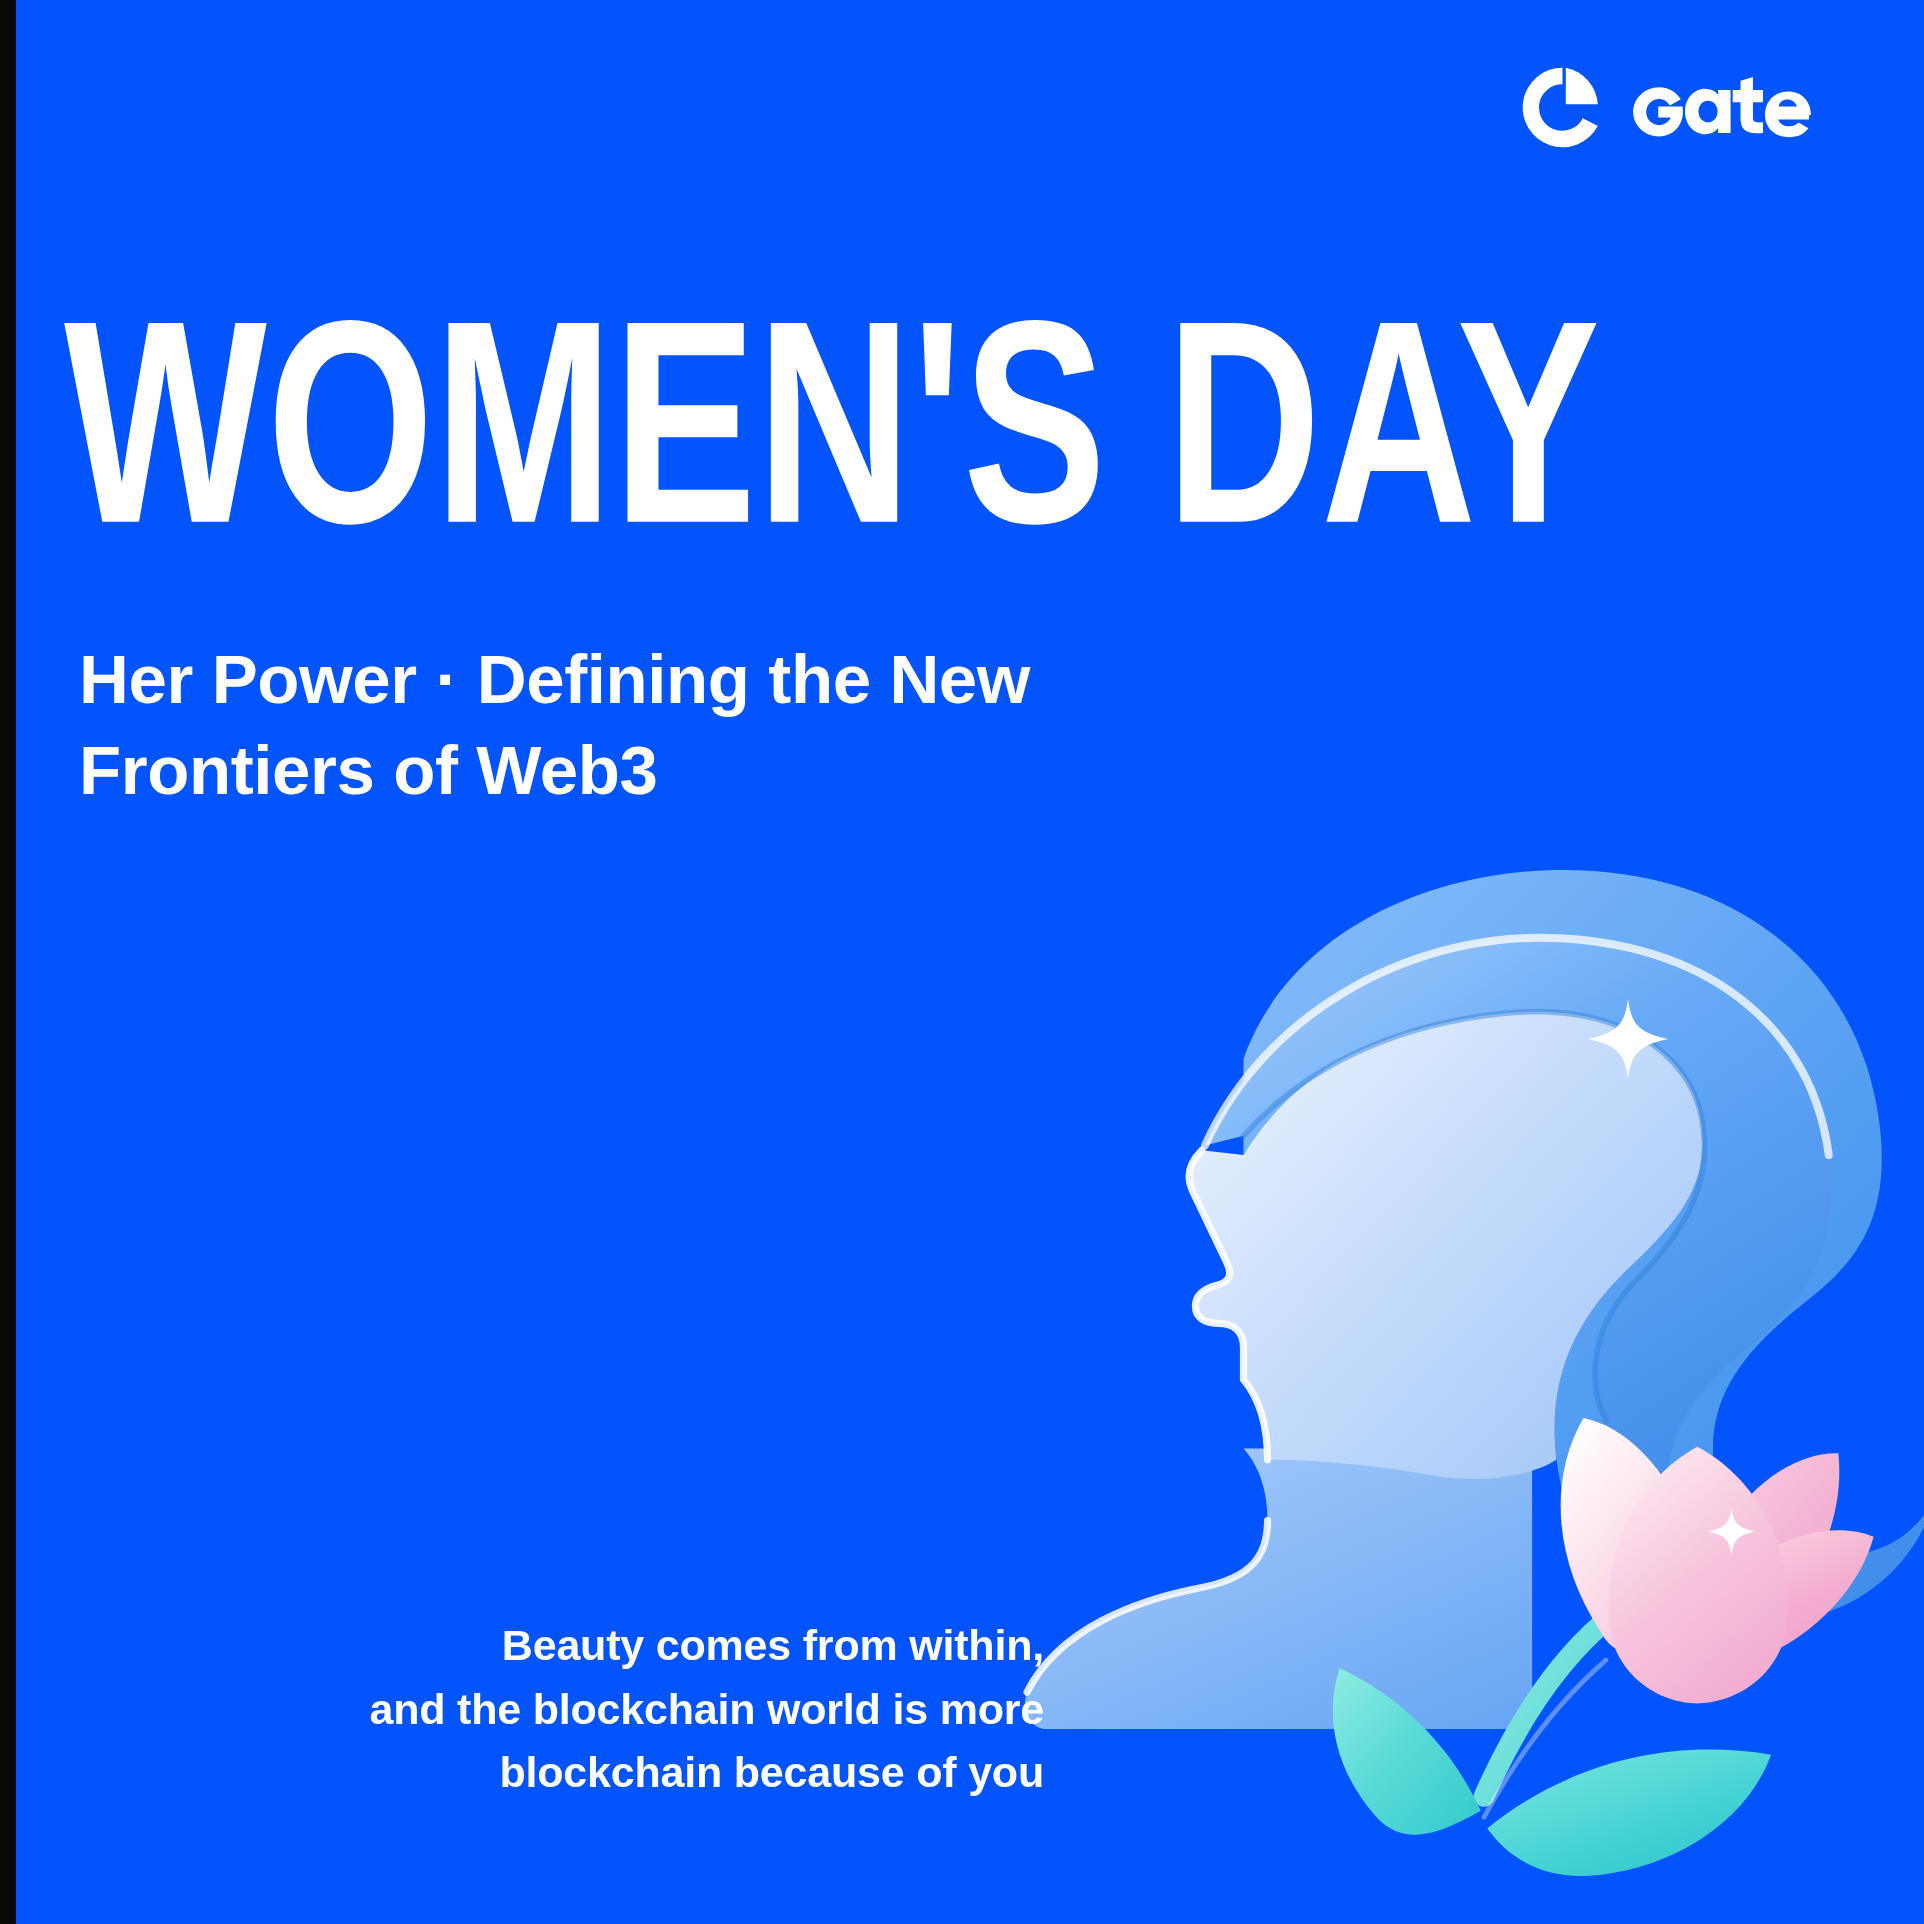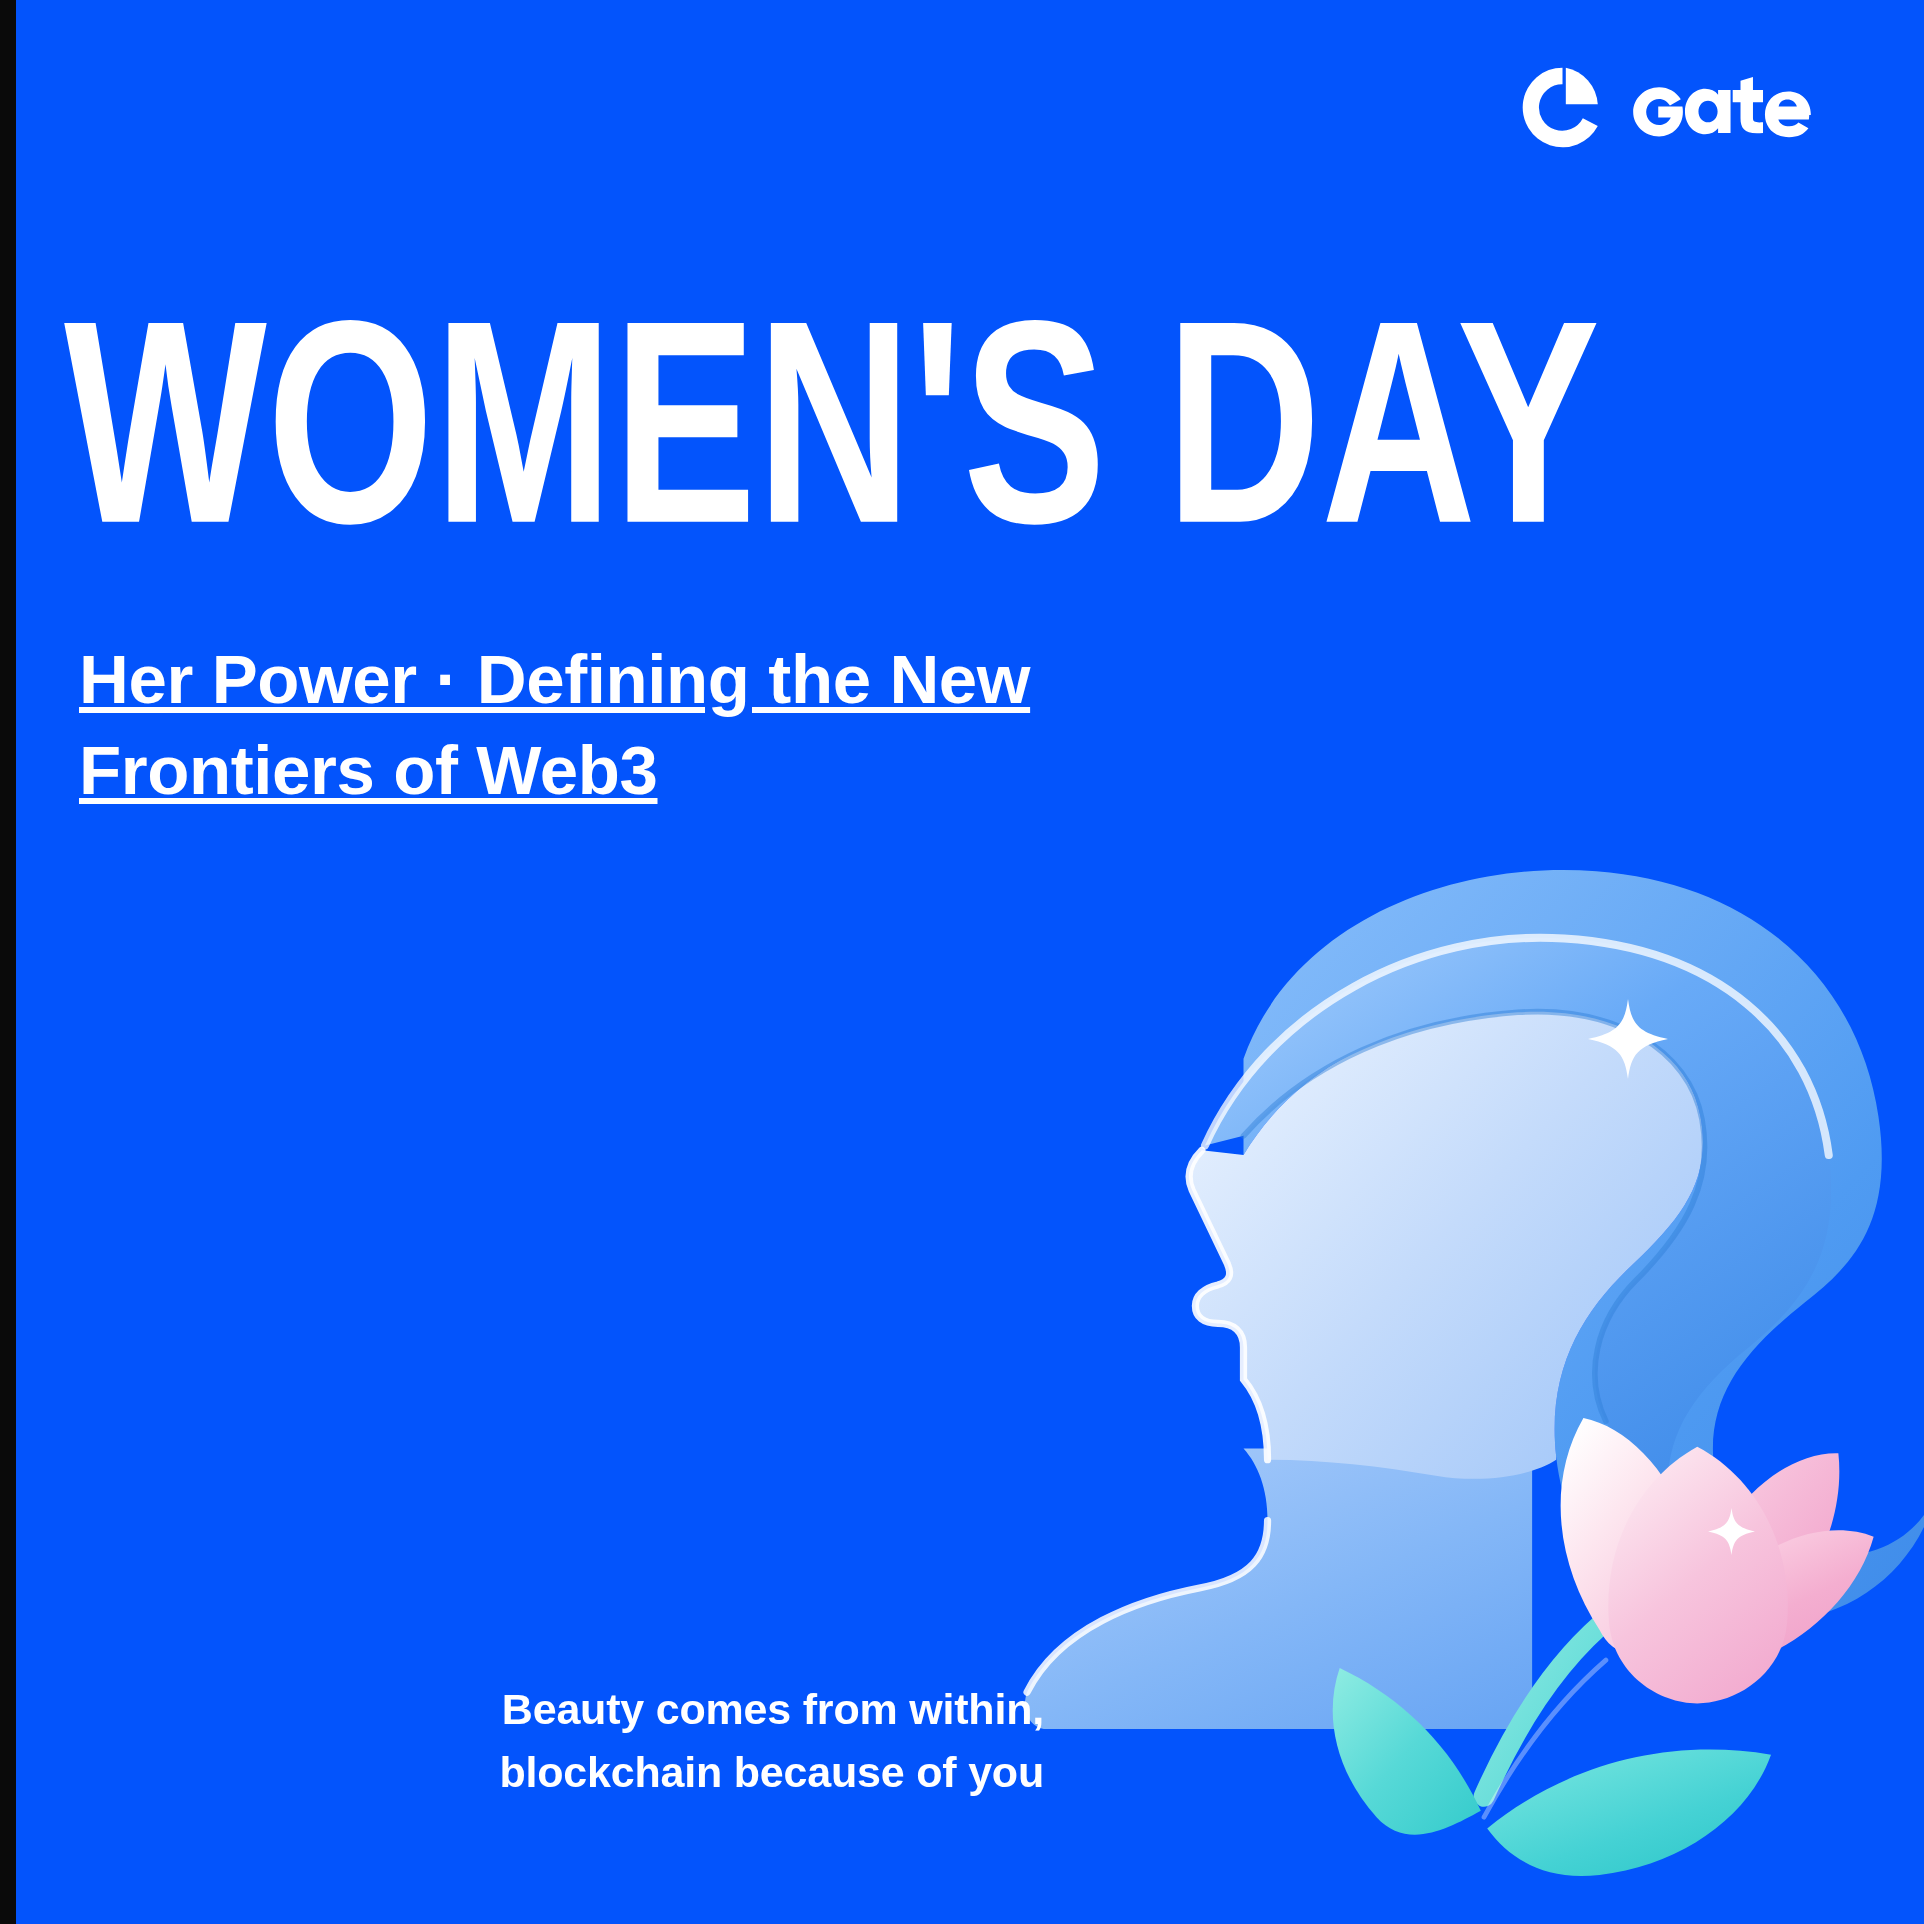--- a/index.html
+++ b/index.html
@@ -53,21 +53,21 @@
     position: absolute;
     left: 63px;
     top: 634px;
     width: 1203px;
     color: #ffffff;
     font-size: 69px;
     font-weight: 700;
     line-height: 1.32;
     letter-spacing: -0.4px;
   }
-  .subtitle .line { display: block; white-space: nowrap; text-decoration: underline; }
+  .subtitle .line { display: block; white-space: nowrap; }
 
   
   .caption {
     position: absolute;
     left: 66px;
     bottom: 120px;
     width: 962px;
     color: #ffffff;
     font-size: 43px;
     font-weight: 700;
@@ -297,17 +297,18 @@
 
   <svg class="sparkle sparkle-1" viewBox="0 0 100 100" aria-hidden="true">
     <path fill="#ffffff" d="M50 0 C 54 30, 62 42, 100 50 C 62 58, 54 70, 50 100 C 46 70, 38 58, 0 50 C 38 42, 46 30, 50 0 Z"></path>
   </svg>
   <svg class="sparkle sparkle-2" viewBox="0 0 100 100" aria-hidden="true">
     <path fill="#ffffff" d="M50 0 C 54 30, 62 42, 100 50 C 62 58, 54 70, 50 100 C 46 70, 38 58, 0 50 C 38 42, 46 30, 50 0 Z"></path>
   </svg>
 
   <div class="caption">
     <span class="line">Beauty comes from within,</span>
+    <span class="line">and the blockchain world is more</span>
     <span class="line">blockchain because of you</span>
   </div>
 
 </div>
 
 
 </body></html>

